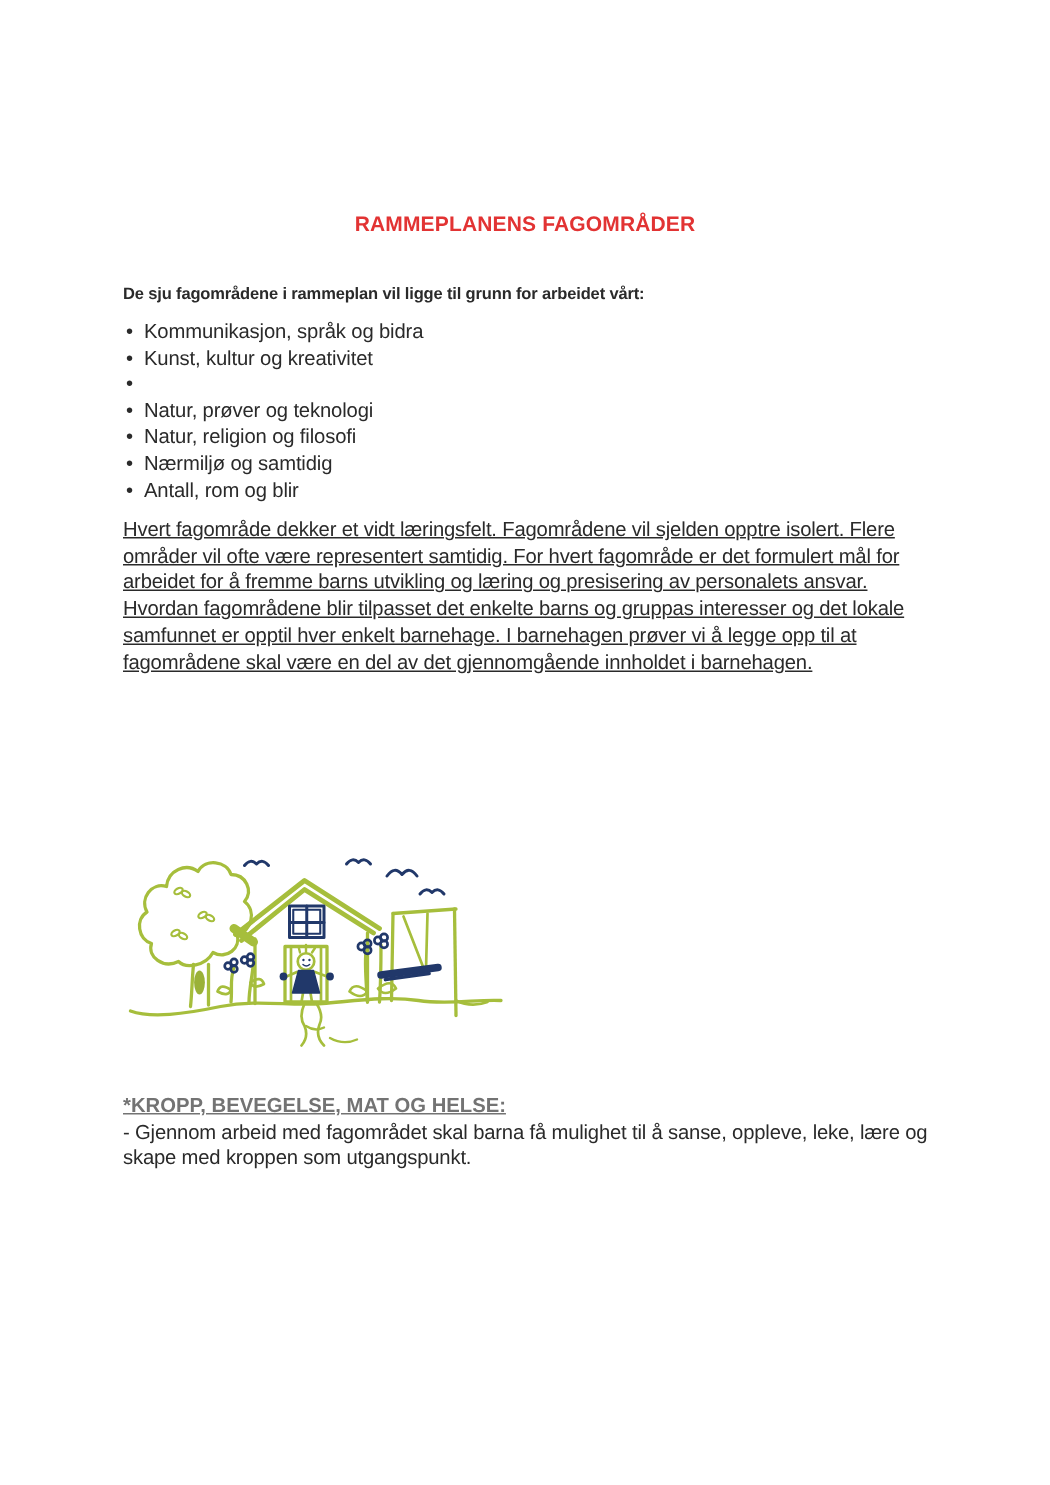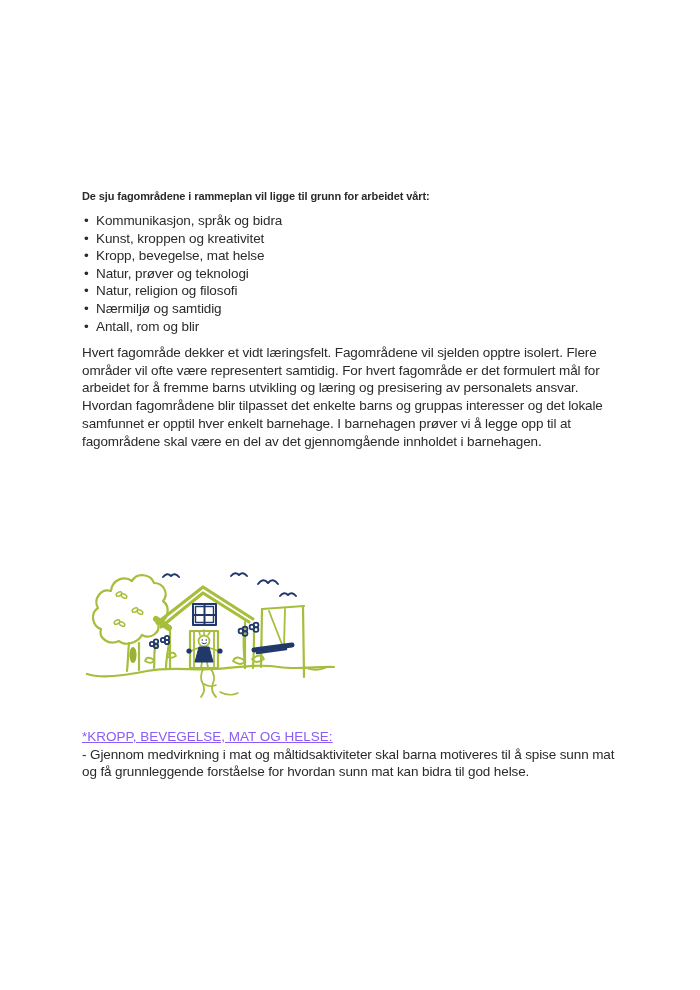--- a/index.html
+++ b/index.html
@@ -16,50 +16,50 @@
     position:absolute;top:190px;left:82px;margin:0;
     font-size:11px;font-weight:bold;letter-spacing:-.1px;white-space:nowrap;
   }
   .bullets{
     position:absolute;top:212px;left:84px;font-size:13.5px;line-height:17.6px;letter-spacing:-.1px;
   }
   .bullet-row{display:flex;}
   .bullet-marker{width:12px;flex:0 0 12px;}
   .para{
     position:absolute;top:344px;left:82px;width:548px;margin:0;
-    font-size:13.5px;line-height:17.7px;letter-spacing:-.12px;
+    font-size:13.5px;line-height:17.7px;letter-spacing:-.12px;text-decoration:underline;
   }
   .drawing{position:absolute;top:563px;left:73px;width:272px;height:142px;}
   .section{
     position:absolute;top:728px;left:82px;width:548px;
     font-size:13.5px;line-height:17.7px;letter-spacing:-.12px;
   }
   .section p{margin:0;}
-  .sec-heading{font-weight:normal;color:#8b5cf6;text-decoration:underline;letter-spacing:0;}
+  .sec-heading{font-weight:bold;color:#737373;text-decoration:underline;letter-spacing:0;}
 </style>
 </head>
 <body>
 
 <div class="page">
 
+  <h1 class="doc-title">RAMMEPLANENS FAGOMRÅDER</h1>
 
   <p class="intro">De sju fagområdene i rammeplan vil ligge til grunn for arbeidet vårt:</p>
 
   <div class="bullets">
     <div class="bullet-row">
         <span class="bullet-marker">•</span>
         <span>Kommunikasjon, språk og bidra</span>
       </div>
     <div class="bullet-row">
         <span class="bullet-marker">•</span>
-        <span>Kunst, kroppen og kreativitet</span>
+        <span>Kunst, kultur og kreativitet</span>
       </div>
     <div class="bullet-row">
         <span class="bullet-marker">•</span>
-        <span>Kropp, bevegelse, mat helse</span>
       </div>
     <div class="bullet-row">
         <span class="bullet-marker">•</span>
         <span>Natur, prøver og teknologi</span>
       </div>
     <div class="bullet-row">
         <span class="bullet-marker">•</span>
         <span>Natur, religion og filosofi</span>
       </div>
     <div class="bullet-row">
@@ -171,16 +171,16 @@
         <circle cx="129.3" cy="77" r="0.8" fill="#21386a" stroke="none"></circle>
         <circle cx="133.3" cy="77" r="0.8" fill="#21386a" stroke="none"></circle>
         <path d="M129,80 q2.2,2 4.4,0" stroke-width="1"></path>
       </g>
     </g>
     <path d="M126,84 L136,84 L140,99 L122,99 Z" fill="#21386a" stroke="#21386a" stroke-width="1" stroke-linejoin="round"></path>
   </svg>
 
   <div class="section">
     <p class="sec-heading">*KROPP, BEVEGELSE, MAT OG HELSE:</p>
-    <p>- Gjennom medvirkning i mat og måltidsaktiviteter skal barna motiveres til å spise sunn mat og få grunnleggende forståelse for hvordan sunn mat kan bidra til god helse.</p>
+    <p>- Gjennom arbeid med fagområdet skal barna få mulighet til å sanse, oppleve, leke, lære og skape med kroppen som utgangspunkt.</p>
   </div>
 
 </div>
 
 </body></html>

